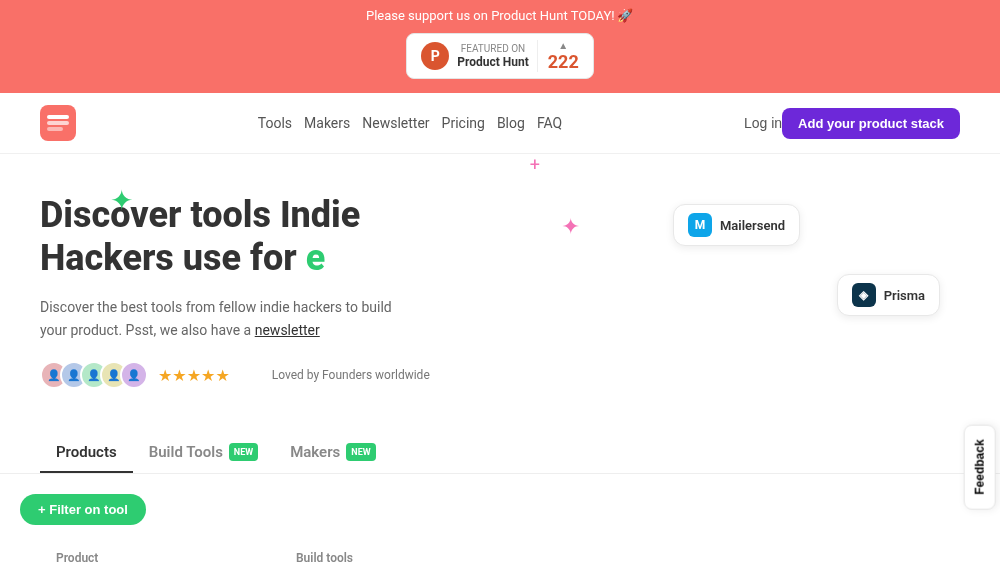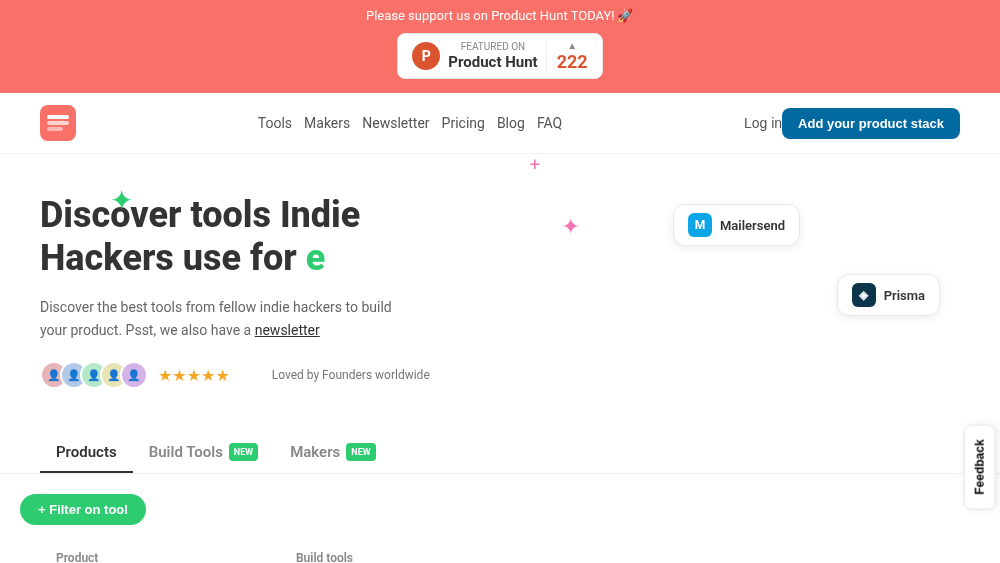--- a/index.html
+++ b/index.html
@@ -25,36 +25,36 @@
       cursor: pointer;
     }
     .ph-icon {
       width: 28px; height: 28px;
       background: #da552f;
       border-radius: 50%;
       display: flex; align-items: center; justify-content: center;
       color: white; font-weight: bold; font-size: 14px;
     }
     .ph-badge-text { font-size: 10px; color: #888; line-height: 1.2; }
-    .ph-badge-name { font-size: 15px; color: #333; font-weight: 700; }
+    .ph-badge-name { font-size: 12px; color: #333; font-weight: 700; }
     .ph-count { font-size: 18px; font-weight: 700; color: #da552f; border-left: 1px solid #eee; padding-left: 10px; }
 
     
     nav {
       display: flex; align-items: center; justify-content: space-between;
       padding: 12px 40px;
       border-bottom: 1px solid #f0f0f0;
     }
     .nav-logo { display: flex; align-items: center; }
     .logo-icon { width: 36px; height: 36px; }
     .nav-links { display: flex; align-items: center; gap: 12px; }
     .nav-links a { text-decoration: none; color: #555; font-size: 14px; }
     .nav-actions { display: flex; align-items: center; }
     .btn-login { background: none; border: none; cursor: pointer; font-size: 14px; color: #555; }
-    .btn-add { background: #0369a1; color: white; border: none; border-radius: 8px; padding: 8px 16px; font-size: 13px; font-weight: 600; cursor: pointer; }
+    .btn-add { background: #6d28d9; color: white; border: none; border-radius: 8px; padding: 8px 16px; font-size: 13px; font-weight: 600; cursor: pointer; }
 
     
     .hero {
       padding: 40px 40px 20px 40px;
       position: relative;
       max-width: 900px;
     }
     .hero h1 { font-size: 36px; font-weight: 800; line-height: 1.2; margin-bottom: 16px; }
     .hero h1 .green { color: #2ecc71; }
     .hero p { font-size: 14px; color: #666; max-width: 380px; line-height: 1.6; }

